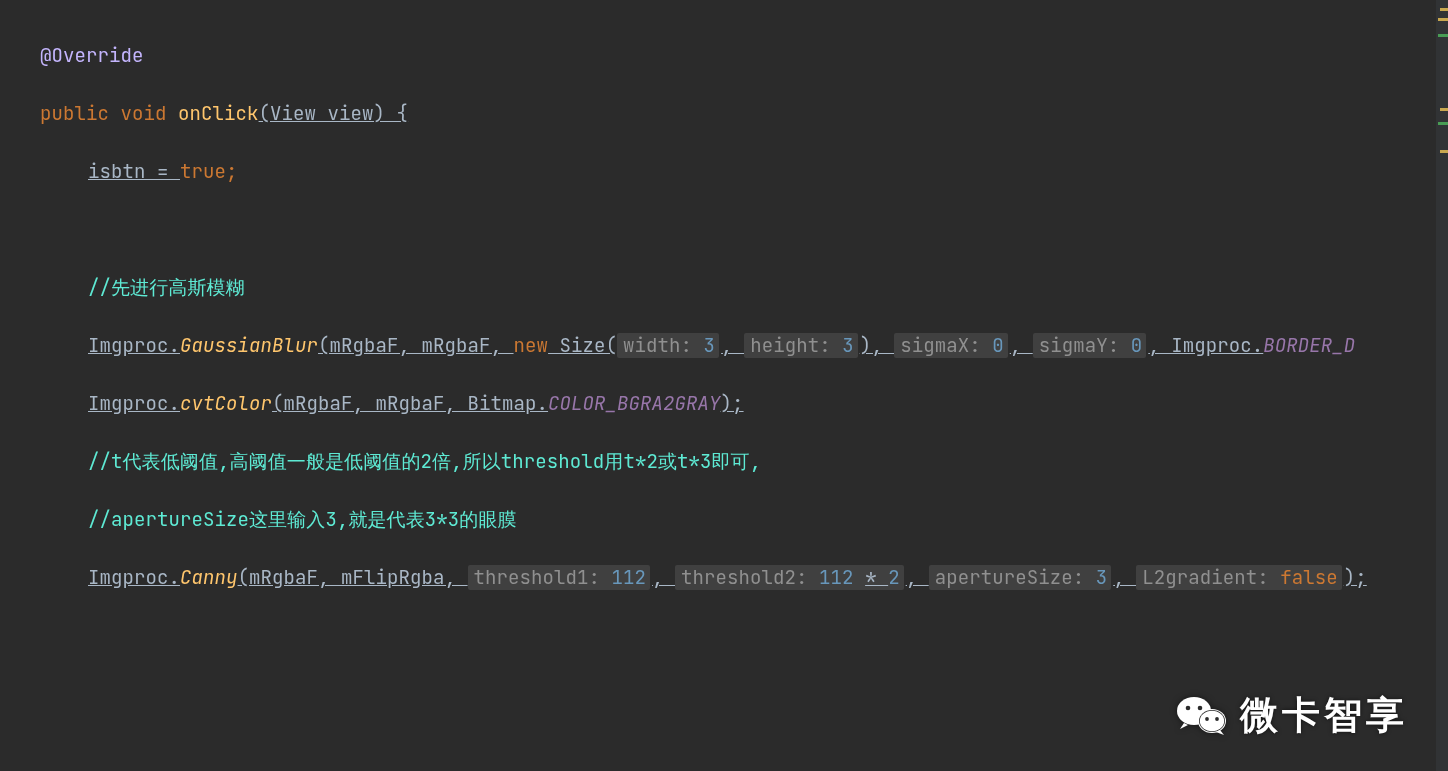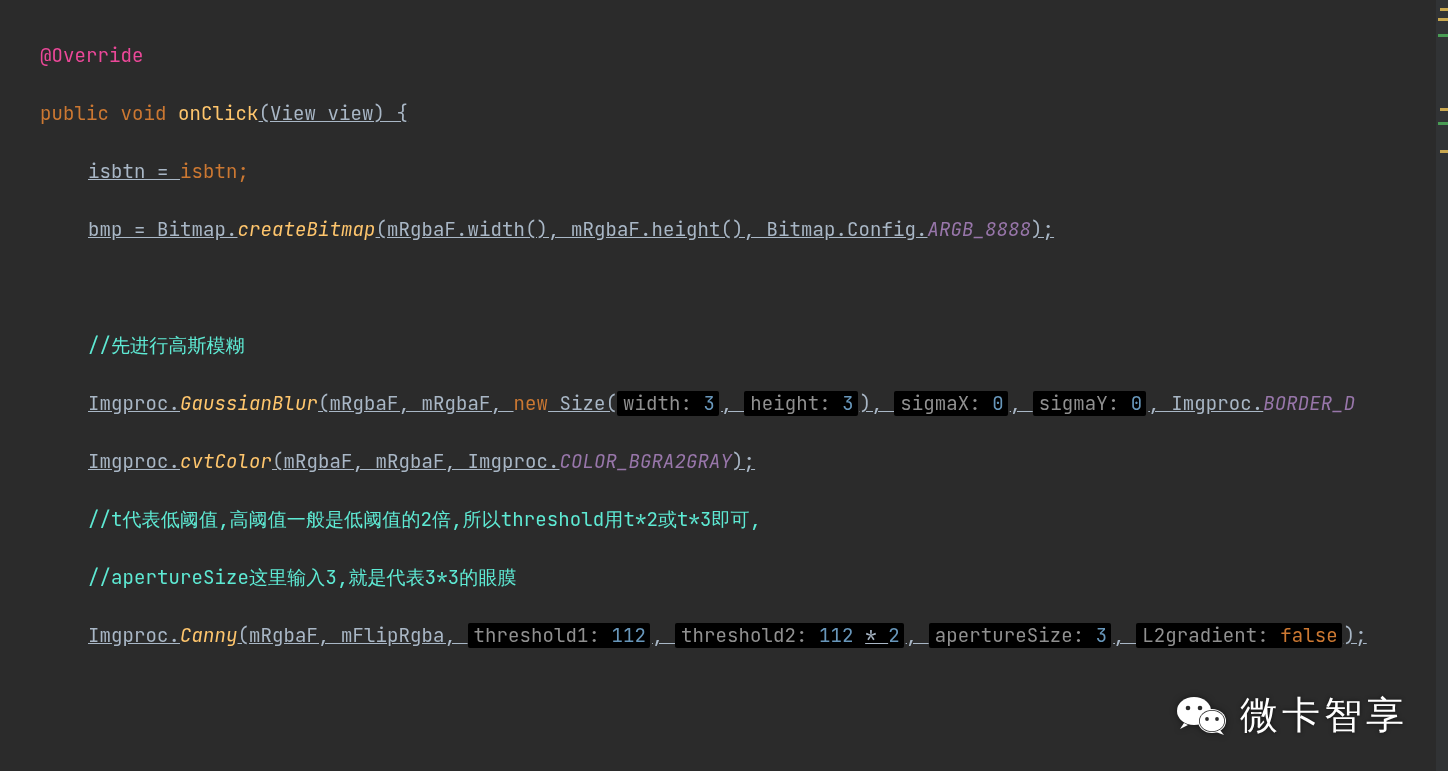--- a/index.html
+++ b/index.html
@@ -1,44 +1,43 @@
 <!DOCTYPE html>
 <html><head>
 <meta charset="utf-8">
 <style>
   html,body{margin:0;padding:0;width:1448px;height:771px;background:#2b2b2b;
     font-family:"JetBrains Mono","Fira Code","Consolas",monospace;font-size:19px;
     line-height:29px;overflow:hidden;color:#a9b7c6;}
   .editor{position:relative;padding:12px 0 0 40px;white-space:pre;letter-spacing:.1px;}
   .line{display:block;height:29px;}
   .ind1{padding-left:0px;} .ind2{padding-left:48px;}
-  .c-ann{color:#ec4899;} .c-kw{color:#cc7832;} .c-mname{color:#ffc66d;}
+  .c-ann{color:#c4b5fd;} .c-kw{color:#cc7832;} .c-mname{color:#ffc66d;}
   .c-id{color:#a9b7c6;text-decoration:underline;} .c-cmt{color:#5eead4;} .c-const{color:#9876aa;font-style:italic;}
   .c-ital{font-style:italic;}
-  .hint{background:#000000;color:#909090;border-radius:2px;padding:0 4px 0 6px;margin:0 2px 0 0;}
+  .hint{background:#404040;color:#909090;border-radius:2px;padding:0 4px 0 6px;margin:0 2px 0 0;}
   .hintv{color:#6897bb;}
   .gutter{position:absolute;right:0;top:0;width:12px;height:100%;background:#313335;}
   .gutter .m{position:absolute;right:0;height:3px;}
   .watermark{position:absolute;right:40px;bottom:34px;display:flex;align-items:center;
-    color:#fff;font-family:"Microsoft YaHei",sans-serif;font-size:38px;font-weight:400;
+    color:#fff;font-family:"Microsoft YaHei",sans-serif;font-size:38px;font-weight:700;
     letter-spacing:4px;text-shadow:0 0 4px rgba(0,0,0,.6);}
   .watermark svg{margin-right:12px;filter:drop-shadow(0 0 3px rgba(0,0,0,.5));}
 </style>
 </head>
 <body>
 
 <div class="editor">
 <span class="line ind1"><span class="c-ann">@Override</span></span>
 <span class="line ind1"><span class="c-kw">public</span> <span class="c-kw">void</span> <span class="c-mname">onClick</span><span class="c-id">(View view) {</span></span>
-<span class="line ind2"><span class="c-id">isbtn = </span><span class="c-kw">isbtn</span><span class="c-kw">;</span></span>
-<span class="line ind2"><span class="c-id">bmp = Bitmap.</span><span class="c-mname c-ital">createBitmap</span><span class="c-id">(mRgbaF.width(), mRgbaF.height(), Bitmap.Config.</span><span class="c-const">ARGB_8888</span><span class="c-id">);</span></span>
+<span class="line ind2"><span class="c-id">isbtn = </span><span class="c-kw">true</span><span class="c-kw">;</span></span>
 <span class="line"> </span>
 <span class="line ind2"><span class="c-cmt">//先进行高斯模糊</span></span>
 <span class="line ind2"><span class="c-id">Imgproc.</span><span class="c-mname c-ital">GaussianBlur</span><span class="c-id">(mRgbaF, mRgbaF, </span><span class="c-kw">new</span><span class="c-id"> Size(</span><span class="hint"><span>width:</span><span class="hintv"> 3</span></span><span class="c-id">, </span><span class="hint"><span>height:</span><span class="hintv"> 3</span></span><span class="c-id">), </span><span class="hint"><span>sigmaX:</span><span class="hintv"> 0</span></span><span class="c-id">, </span><span class="hint"><span>sigmaY:</span><span class="hintv"> 0</span></span><span class="c-id">, Imgproc.</span><span class="c-const">BORDER_D</span></span>
-<span class="line ind2"><span class="c-id">Imgproc.</span><span class="c-mname c-ital">cvtColor</span><span class="c-id">(mRgbaF, mRgbaF, Imgproc.</span><span class="c-const">COLOR_BGRA2GRAY</span><span class="c-id">);</span></span>
+<span class="line ind2"><span class="c-id">Imgproc.</span><span class="c-mname c-ital">cvtColor</span><span class="c-id">(mRgbaF, mRgbaF, Bitmap.</span><span class="c-const">COLOR_BGRA2GRAY</span><span class="c-id">);</span></span>
 <span class="line ind2"><span class="c-cmt">//t代表低阈值,高阈值一般是低阈值的2倍,所以threshold用t*2或t*3即可,</span></span>
 <span class="line ind2"><span class="c-cmt">//apertureSize这里输入3,就是代表3*3的眼膜</span></span>
 <span class="line ind2"><span class="c-id">Imgproc.</span><span class="c-mname c-ital">Canny</span><span class="c-id">(mRgbaF, mFlipRgba, </span><span class="hint"><span>threshold1:</span><span class="hintv"> 112</span></span><span class="c-id">, </span><span class="hint"><span>threshold2:</span><span class="hintv"> 112 </span><span class="c-id">* </span><span class="hintv">2</span></span><span class="c-id">, </span><span class="hint"><span>apertureSize:</span><span class="hintv"> 3</span></span><span class="c-id">, </span><span class="hint"><span>L2gradient:</span><span class="c-kw"> false</span></span><span class="c-id">);</span></span>
 
 
 
 
 
 
 

